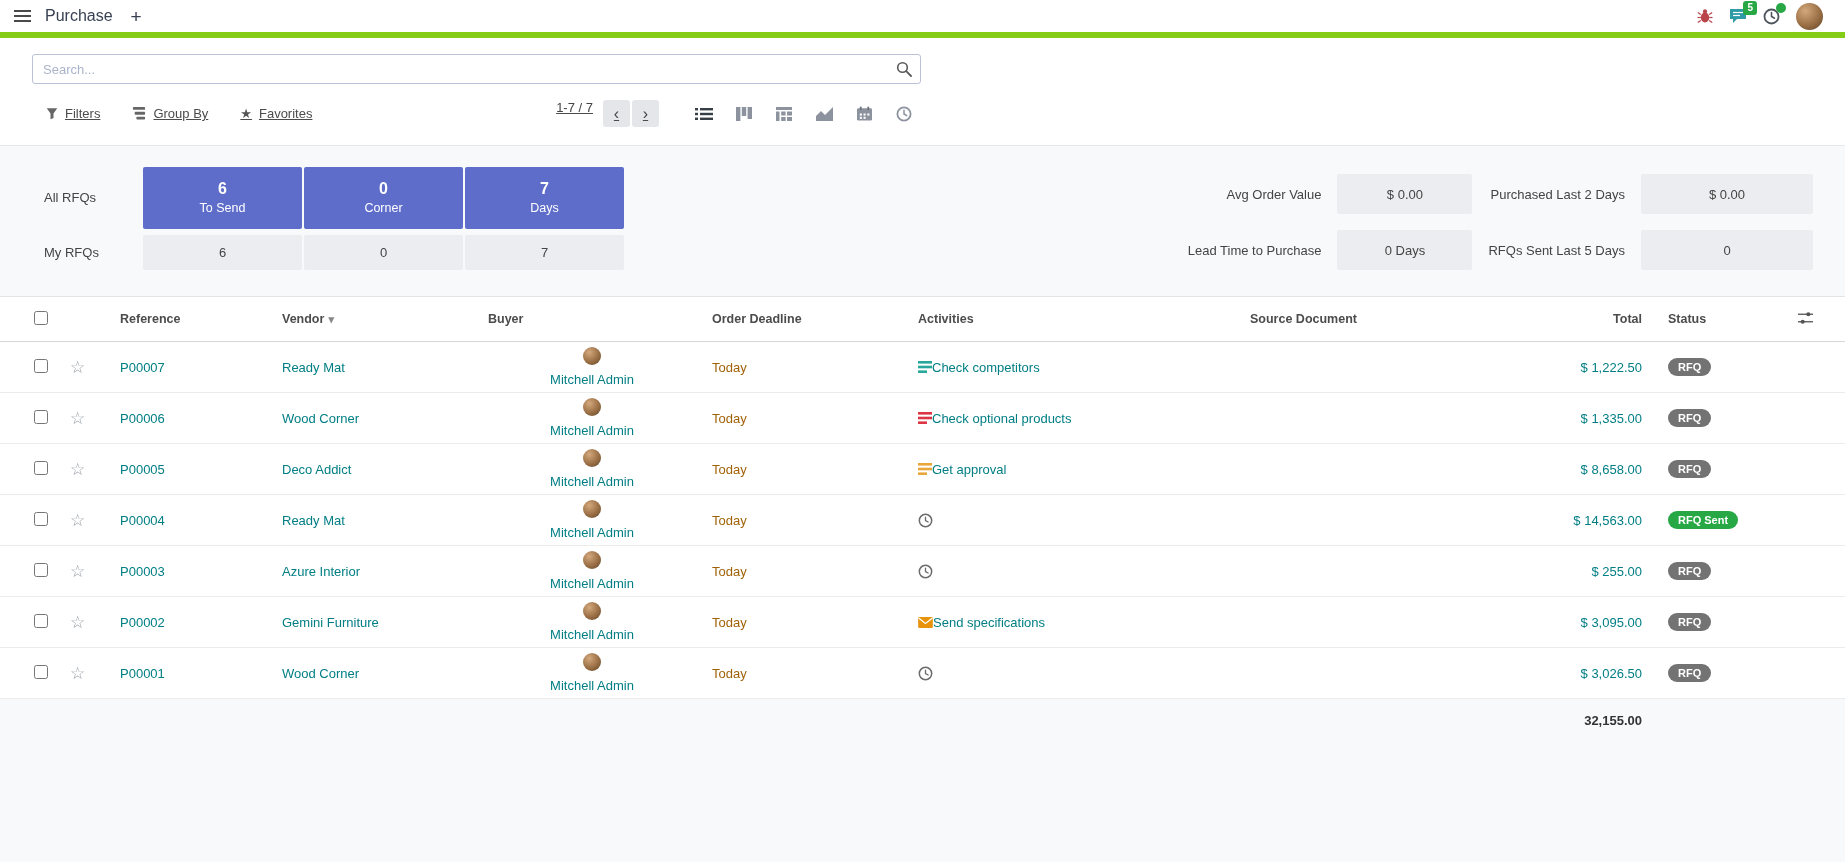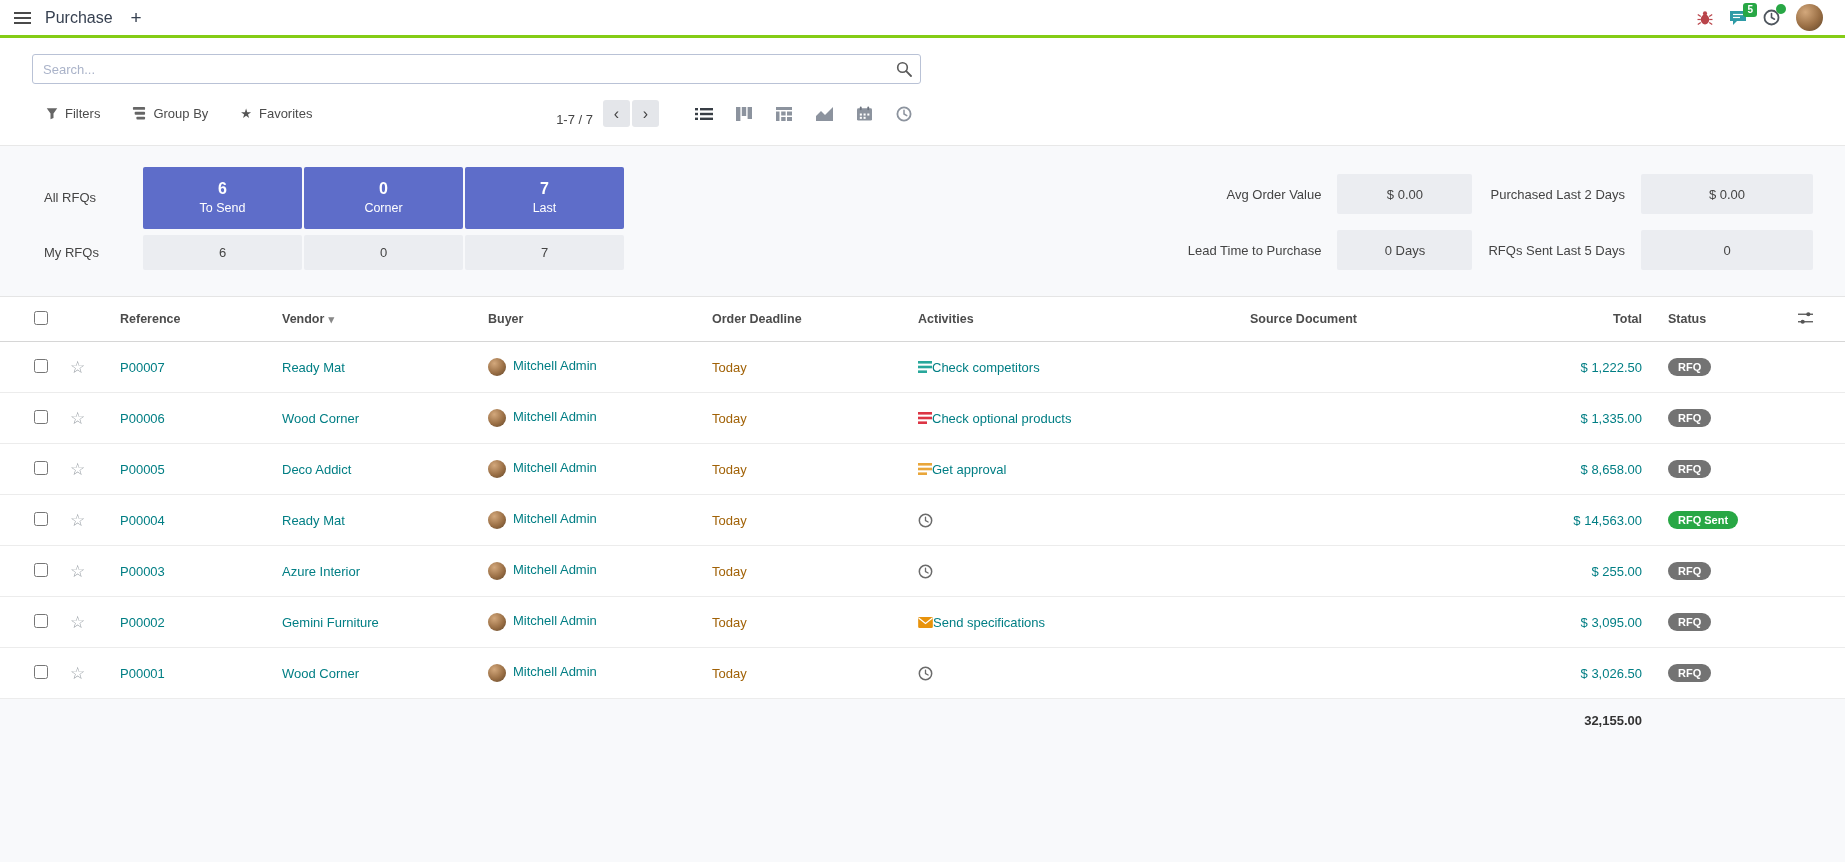--- a/index.html
+++ b/index.html
@@ -7,21 +7,21 @@
   body {
     font-family: "Liberation Sans", sans-serif;
     background: #f8f9fb;
     color: #4c4c4c;
     font-size: 13px;
   }
   button { font-family: inherit; border: none; background: none; cursor: pointer; }
 
   
   .navbar {
-    height: 38px; background: #fff; border-bottom: 3px solid #84cc16;
+    height: 38px; background: #fff; border-bottom: 6px solid #84cc16;
     display: flex; align-items: center; justify-content: space-between;
     padding: 0 22px 0 14px;
   }
   .nav-left { display: flex; align-items: center; gap: 14px; }
   .hamburger i { display: block; width: 17px; height: 2px; background: #4a4a4a; margin: 3px 0; }
   .app-name { font-size: 16px; color: #374151; text-decoration: none; cursor: pointer; }
   .plus-btn { font-size: 19px; color: #374151; line-height: 1; padding: 0 4px; }
   .nav-right { display: flex; align-items: center; gap: 16px; }
   .nav-icon { position: relative; display: flex; align-items: center; }
   .count-badge {
@@ -46,34 +46,34 @@
   .cp-left h1 { font-size: 19px; font-weight: 400; color: #5c5e8e; }
   .cp-actions { margin-top: 16px; display: flex; gap: 8px; }
   .btn-create {
     background: #565FB5; color: #fff; font-size: 12px; font-weight: bold;
     letter-spacing: .3px; padding: 9px 16px; border-radius: 3px;
   }
   .btn-export {
     background: #757d8c; border-radius: 3px; padding: 7px 13px;
     display: flex; align-items: center;
   }
-  .cp-right { width: 889px; }
+  .cp-right { width: 889px; text-decoration: underline; }
   .searchbar { position: relative; }
   .searchbar input {
     width: 100%; height: 30px; border: 1px solid #b9c2d6; border-radius: 3px;
     padding: 0 34px 0 10px; font-size: 13px; color: #333; outline: none;
     font-family: inherit;
   }
   .searchbar input::placeholder { color: #aab3c9; }
   .searchbar .mag { position: absolute; right: 9px; top: 7px; }
   .toolbar { display: flex; align-items: center; margin-top: 16px; padding-left: 14px; }
   .tb-group { display: flex; gap: 32px; }
   .tb-btn { display: flex; align-items: center; gap: 7px; font-size: 13px; color: #4c4c4c; }
   .fav-star { font-size: 13px; color: #555; }
-  .pager { margin-left: auto; display: flex; align-items: flex-end; gap: 10px; }
+  .pager { margin-left: auto; display: flex; align-items: flex-start; gap: 10px; }
   .pager-text { font-size: 13px; color: #444; }
   .pager-btns { display: flex; gap: 2px; }
   .pager-btn {
     width: 27px; height: 27px; background: #e4e6ea; border-radius: 3px;
     font-size: 16px; color: #444; display: flex; align-items: center; justify-content: center;
   }
   .view-switcher { display: flex; gap: 6px; margin-left: 28px; }
   .vs-btn { width: 34px; height: 27px; display: flex; align-items: center; justify-content: center; border-radius: 3px; }
   .vs-btn.active svg * { fill: #383e45; }
 
@@ -112,21 +112,21 @@
     height: 45px; font-size: 12.5px; color: #4c4c4c; text-align: left;
     font-weight: bold; padding: 0 8px;
   }
   tbody td { background: #fff; border-bottom: 1px solid #ececec; height: 51px; padding: 0 8px; }
   tfoot td { border-top: 1px solid #d6d6d6; height: 44px; padding: 0 8px; }
   .c-sel { padding-left: 34px !important; width: 62px; }
   th.num, td.num { text-align: right; padding-right: 18px !important; }
   .star { font-size: 17px; color: #9aa0a6; cursor: pointer; }
   .link { color: #017E84; cursor: pointer; }
   .deadline { color: #a16207; }
-  .buyer { display: flex; gap: 7px; }
+  .buyer { display: flex; align-items: center; gap: 7px; flex-direction: column; }
   .avatar-sm {
     width: 18px; height: 18px; border-radius: 50%; flex: 0 0 auto;
     background: radial-gradient(circle at 35% 30%, #d3a87c 0%, #9a6f45 55%, #5f4428 100%);
   }
   .activity { display: flex; align-items: center; gap: 0; cursor: pointer; }
   .badge {
     display: inline-block; color: #fff; font-size: 11px; font-weight: bold;
     padding: 3px 10px; border-radius: 10px; white-space: nowrap;
   }
   .badge-teal { background: #737373; }
@@ -291,21 +291,21 @@
     <div class="tile">
       <span class="t-count">6</span>
       <span class="t-label">To Send</span>
     </div>
     <div class="tile">
       <span class="t-count">0</span>
       <span class="t-label">Corner</span>
     </div>
     <div class="tile">
       <span class="t-count">7</span>
-      <span class="t-label">Last</span>
+      <span class="t-label">Days</span>
     </div>
     <div class="dash-label">My RFQs</div>
     <div class="mytile">6</div>
     <div class="mytile">0</div>
     <div class="mytile">7</div>
   </div>
   <div class="dash-stats">
     <div class="stat-label">Avg Order Value</div>
     <div class="stat-box">$ 0.00</div>
     <div class="stat-label">Purchased Last 2 Days</div>

